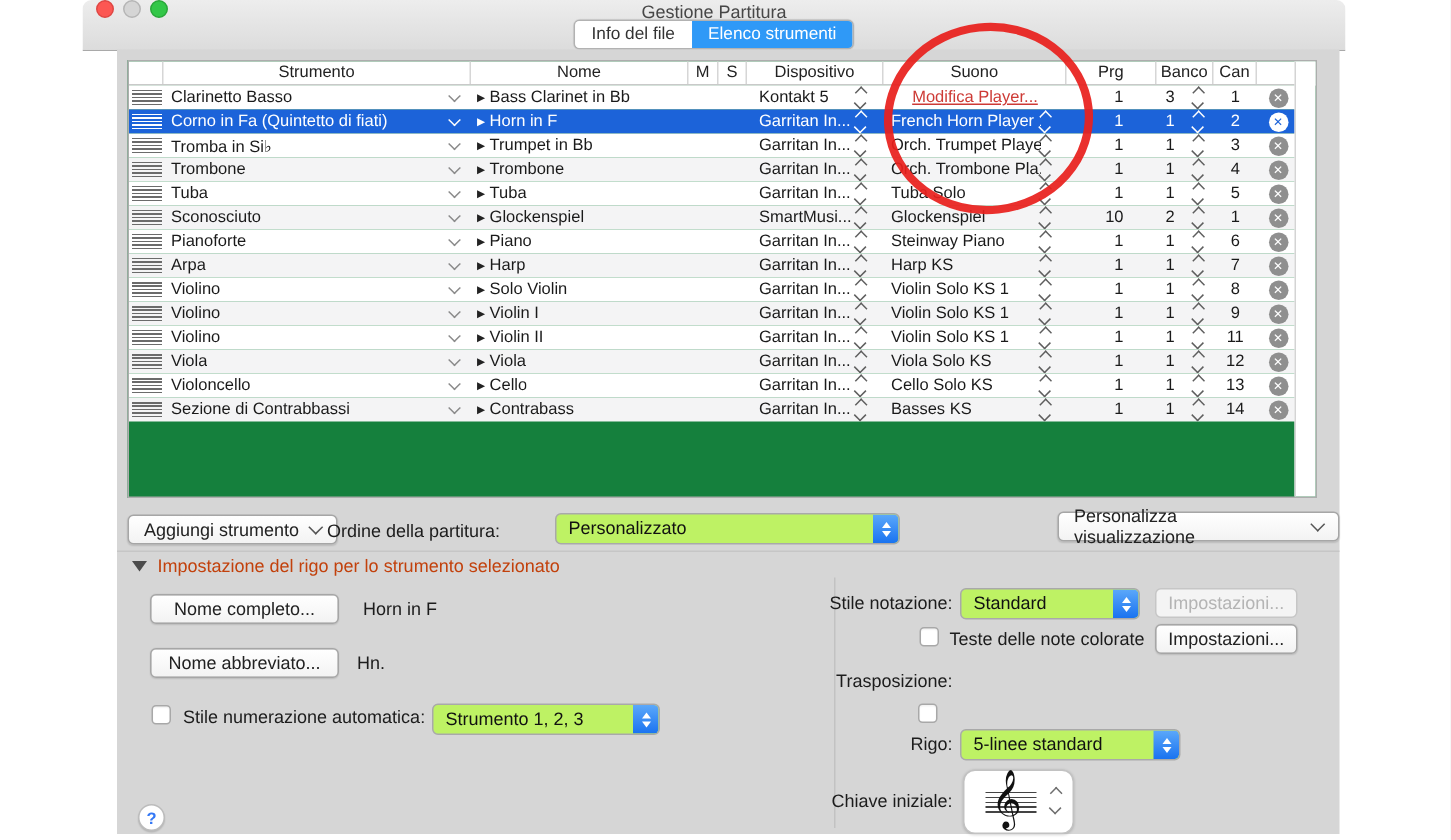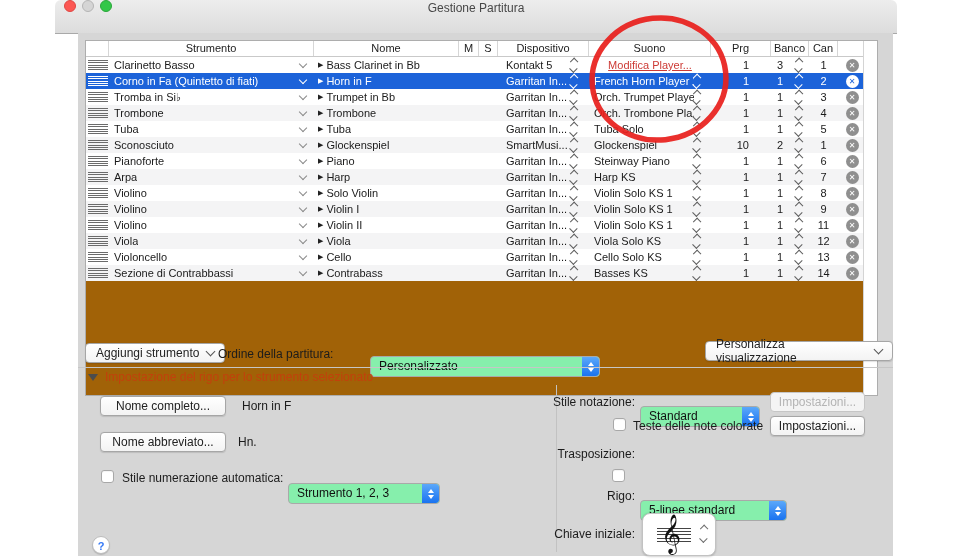--- a/index.html
+++ b/index.html
@@ -18,21 +18,21 @@
   .win-title{position:absolute;left:0;right:0;top:1px;text-align:center;font-size:12px;color:#474747;}
   .tabs{position:absolute;left:50%;transform:translateX(-50%);top:13px;height:18px;display:flex;
     border-radius:4px;overflow:hidden;border:1px solid #b2b2b2;box-shadow:0 0 0 0.5px rgba(0,0,0,.05);}
   .tab{font-size:11.5px;line-height:18px;padding:0 11px;background:#fff;color:#333;}
   .tab.active{background:#2f99f7;color:#fff;}
 
   
   .content{position:absolute;left:78px;top:33px;width:815px;height:523px;background:#d6d6d6;}
 
   
-  .table{position:absolute;left:7px;top:7px;width:793px;height:356px;background:#a16207;
+  .table{position:absolute;left:7px;top:7px;width:793px;height:292px;background:#15803d;
     border:1px solid #adadad;box-sizing:border-box;font-size:11px;color:#1a1a1a;}
   .thead{position:relative;height:15px;border-bottom:1px solid #c9c9c9;background:#fff;}
   .th{position:absolute;top:0;height:15px;line-height:15px;text-align:center;color:#222;
     border-right:1px solid #d6d6d6;box-sizing:border-box;}
   .tbody{position:relative;}
   .tr{position:relative;height:16px;width:780px;background:#fff;}
   .tr.stripe{background:#f4f4f5;}
   .tr.selected{background:#1c63d9;color:#fff;}
   .td{position:absolute;top:0;height:16px;display:flex;align-items:center;box-sizing:border-box;overflow:hidden;}
   .cell-text{white-space:nowrap;overflow:hidden;}
@@ -71,23 +71,23 @@
 
   
   .btn{position:absolute;height:20px;background:linear-gradient(#ffffff,#f3f3f3);border:1px solid #a6a6a6;
     border-radius:4px;box-sizing:border-box;font-size:12px;color:#222;display:flex;align-items:center;
     justify-content:center;padding:0 10px;box-shadow:0 0.5px 1px rgba(0,0,0,.12);}
   .btn .dd-chev{width:6px;height:6px;border:solid #555;border-width:0 1.5px 1.5px 0;transform:rotate(45deg);
     margin-left:8px;margin-top:-3px;}
   .btn.disabled{color:#b4b4b4;border-color:#c6c6c6;background:#f4f4f4;box-shadow:none;}
   .lbl{position:absolute;font-size:12px;color:#1c1c1c;white-space:nowrap;}
   .lbl.r{text-align:right;}
-  .popup{position:absolute;height:21px;background:#86efac;border:1px solid #a9a9a9;border-radius:4px;
+  .popup{position:absolute;height:21px;background:#bef264;border:1px solid #a9a9a9;border-radius:4px;
     box-sizing:border-box;font-size:12px;color:#111;line-height:19px;padding-left:8px;white-space:nowrap;
-    overflow:hidden;margin-top:14px;}
+    overflow:hidden;}
   .bluestep{position:absolute;right:0;top:0;bottom:0;width:17px;
     background:linear-gradient(#5ba8fa,#1a73f0);border-radius:0 3px 3px 0;display:flex;flex-direction:column;
     align-items:center;justify-content:center;gap:2px;}
   .bluestep i{display:block;width:0;height:0;border-left:3.5px solid transparent;border-right:3.5px solid transparent;}
   .bluestep .u{border-bottom:4px solid #fff;}
   .bluestep .d{border-top:4px solid #fff;}
 
   .section-hdr{position:absolute;left:0;top:334px;width:100%;border-top:1px solid #c6c6c6;height:18px;
     display:flex;align-items:center;}
   .tri-dn{width:0;height:0;border-left:5px solid transparent;border-right:5px solid transparent;
@@ -119,20 +119,24 @@
 
 <div class="page">
 
   <div class="titlebar">
     <div class="lights">
       <div class="light red"></div>
       <div class="light grey"></div>
       <div class="light green"></div>
     </div>
     <div class="win-title">Gestione Partitura</div>
+    <div class="tabs">
+      <div class="tab">Info del file</div>
+      <div class="tab active">Elenco strumenti</div>
+    </div>
   </div>
 
   <div class="content">
 
     <div class="table">
       <div class="thead">
         <div class="th c-icon"></div>
         <div class="th c-str" style="padding:0;">Strumento</div>
         <div class="th c-nome" style="padding:0;">Nome</div>
         <div class="th c-m" style="padding:0;">M</div>

